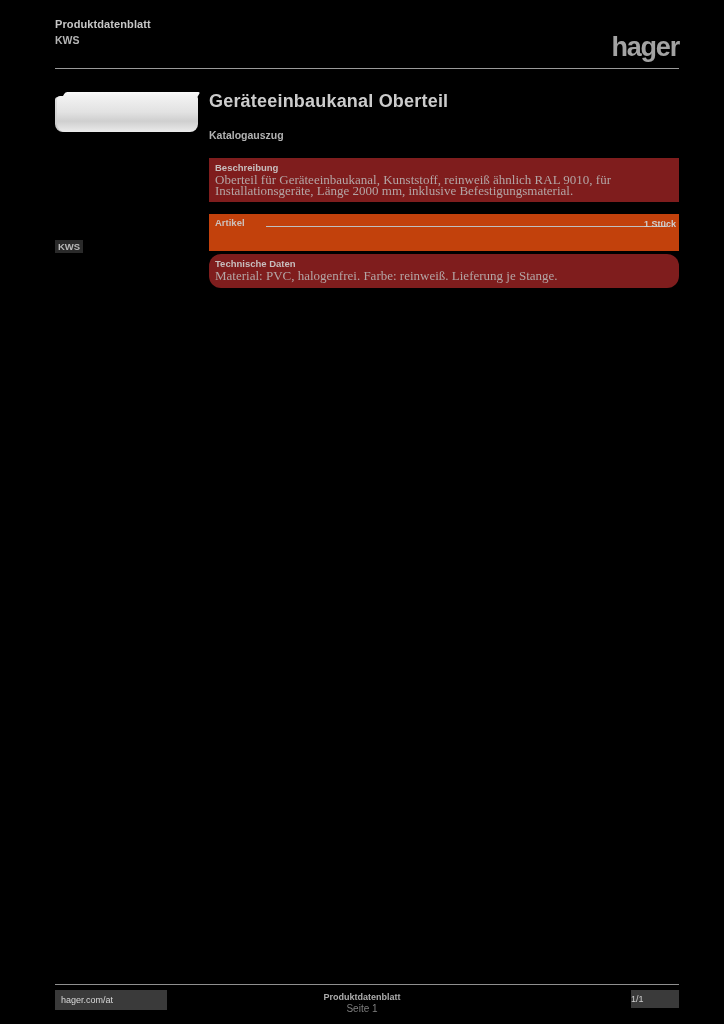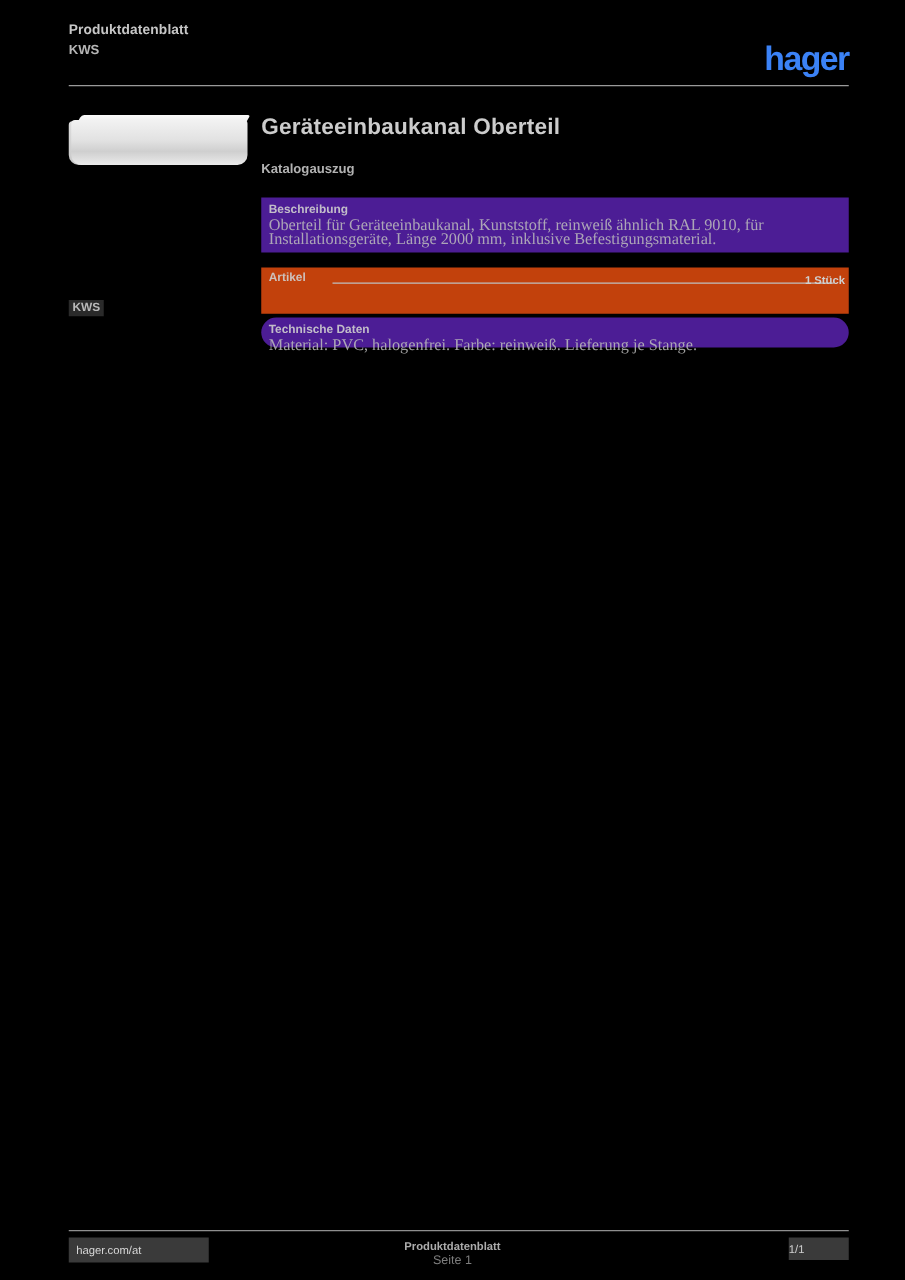--- a/index.html
+++ b/index.html
@@ -48,21 +48,21 @@
     line-height: 13px;
     opacity: 0.9;
   }
   .logo {
     position: absolute;
     right: 0;
     top: 16px;
     font-size: 27px;
     font-weight: bold;
     letter-spacing: -1.2px;
-    color: #3b82f6;
+    color: #a3a3a3;
     line-height: 27px;
   }
   .header-rule {
     position: absolute;
     left: 55px;
     right: 45px;
     top: 68px;
     height: 1px;
     background: #9a9a9a;
   }
@@ -136,38 +136,38 @@
     font-weight: bold;
     color: #c6c6c6;
     line-height: 13px;
     opacity: 0.9;
   }
 
   .block {
     position: absolute;
     left: 209px;
     right: 45px;
-    background: #4c1d95;
+    background: #7f1d1d;
   }
   .block-desc {
     top: 158px;
     height: 44px;
     padding: 4px 6px;
     box-sizing: border-box;
   }
   .block-row {
     top: 214px;
     height: 37px;
     background: #c2410c;
     padding: 3px 6px;
     box-sizing: border-box;
   }
   .block-foot {
     top: 254px;
-    height: 24px;
+    height: 34px;
     padding: 4px 6px;
     box-sizing: border-box;
     border-radius: 12px;
   }
 
   .block-label {
     font-size: 9.5px;
     font-weight: bold;
     color: #cfcfcf;
     line-height: 11px;

